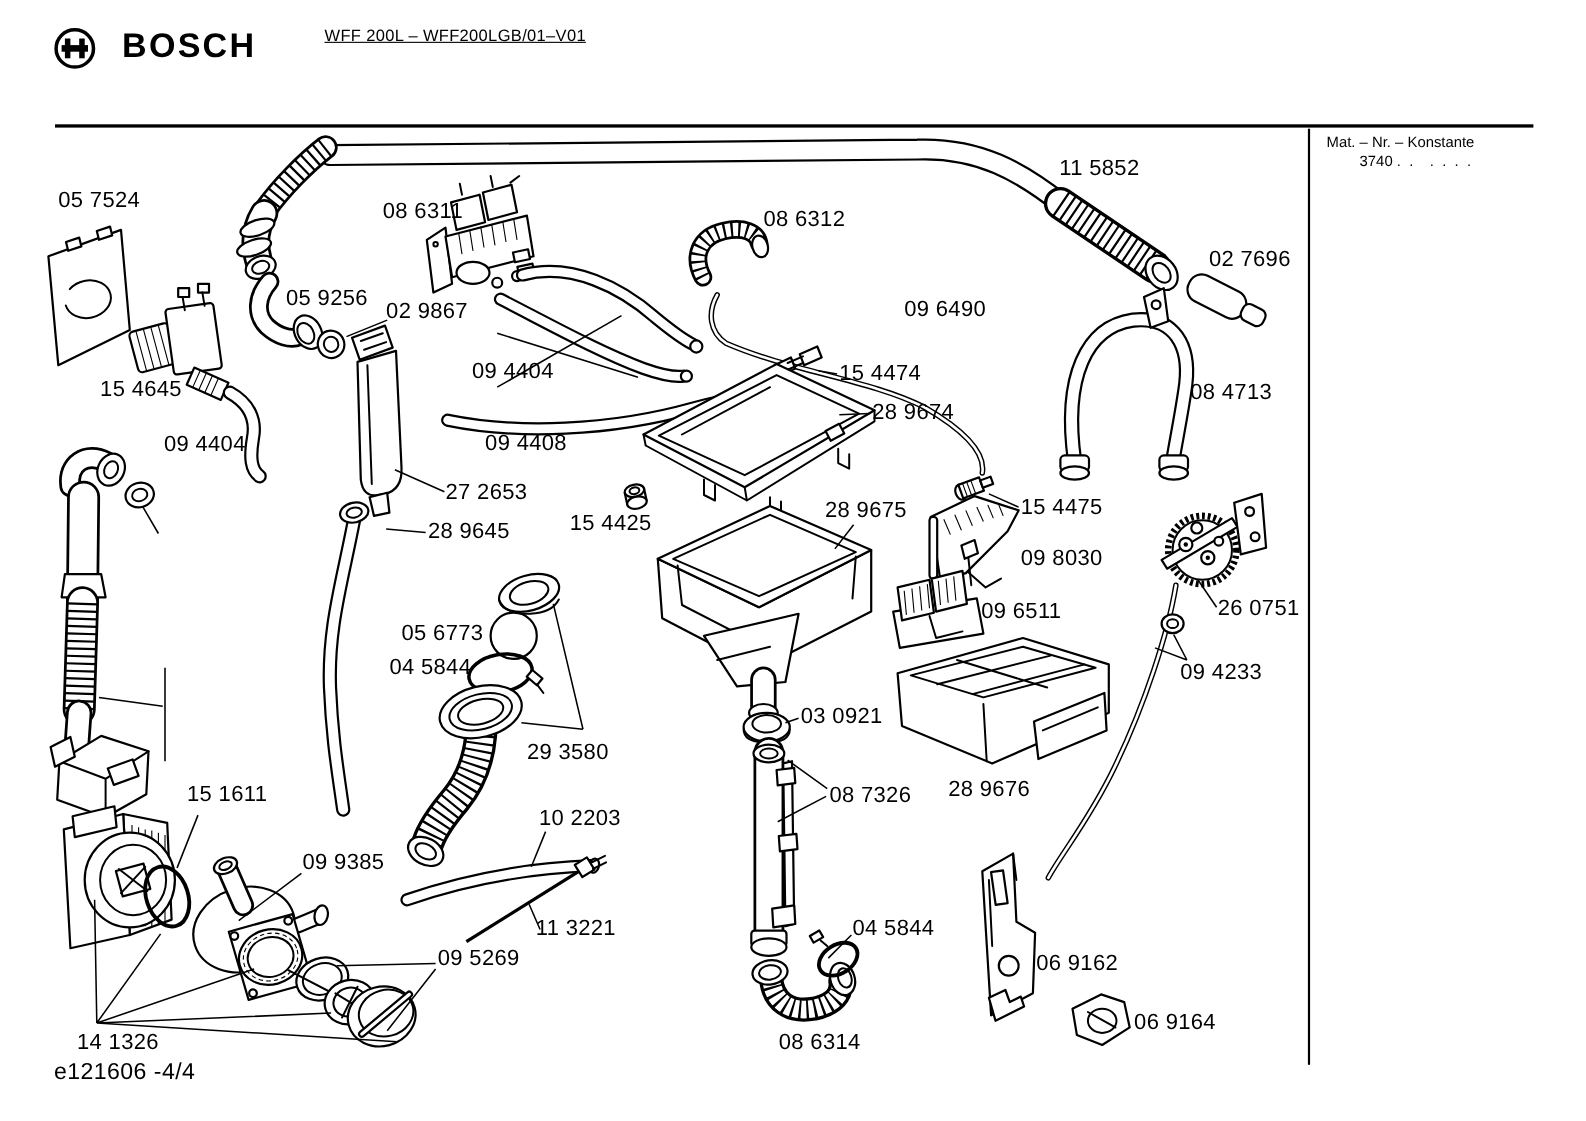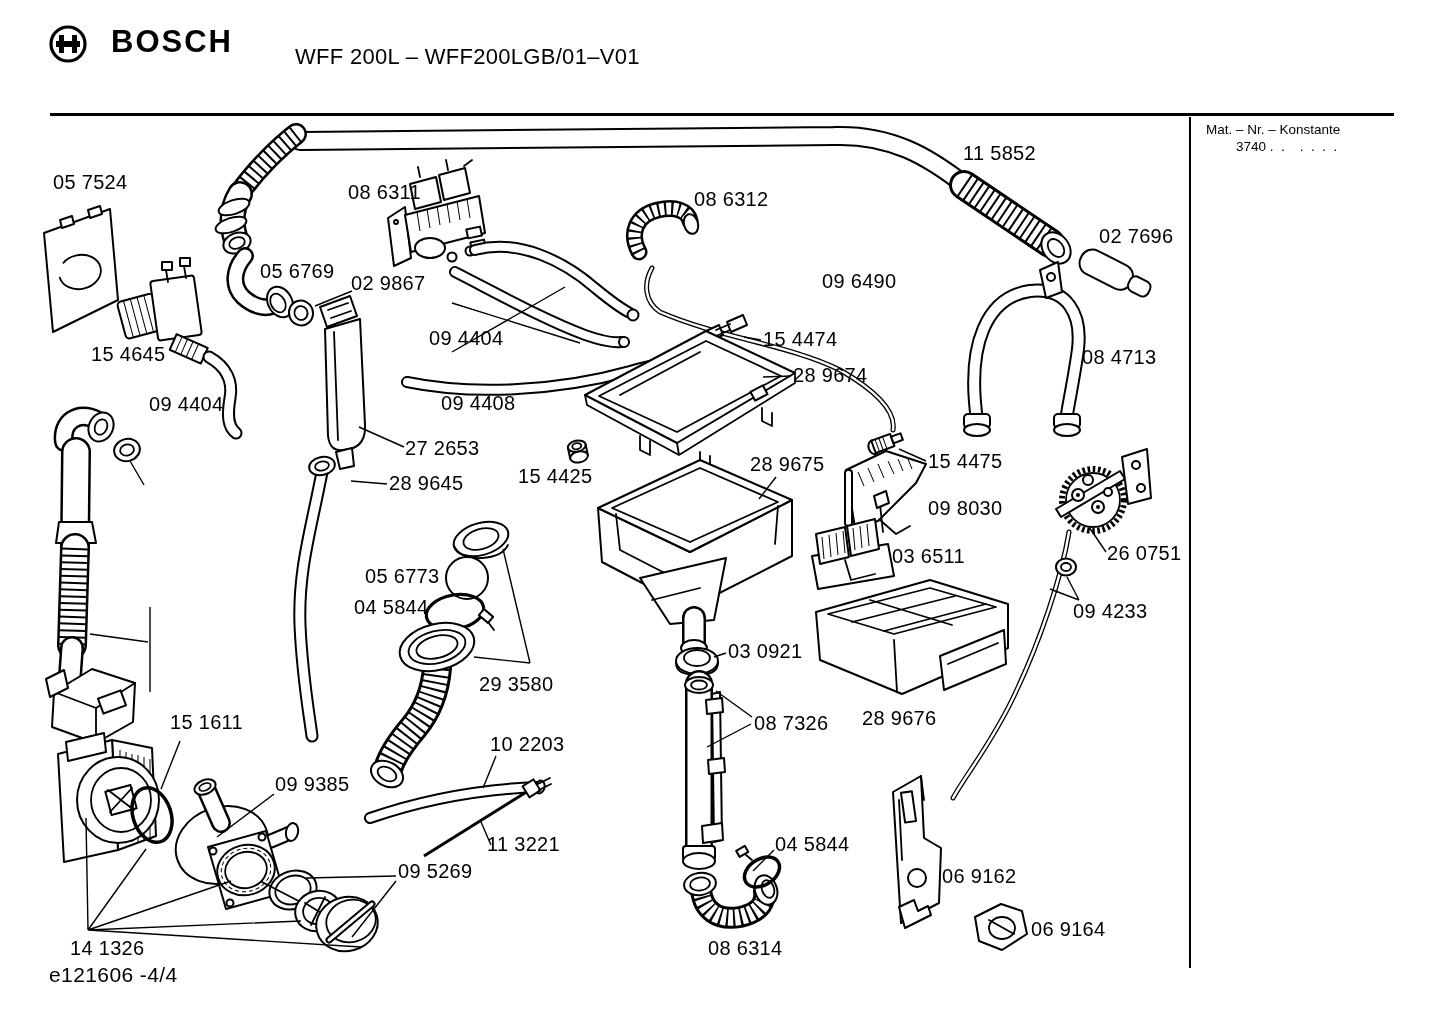--- a/index.html
+++ b/index.html
@@ -1,19 +1,19 @@
 <!DOCTYPE html>
 <html><head>
 <meta charset="utf-8">
 <style>
   html,body{margin:0;padding:0;background:#fff;}
   .page{position:relative;width:1442px;height:1019px;background:#ffffff;overflow:hidden;
         font-family:"Liberation Sans",sans-serif;color:#000;}
   .brand{position:absolute;left:99px;top:24px;font-size:31px;font-weight:bold;letter-spacing:2px;margin-left:12px;}
-  .model{position:absolute;left:295px;top:44px;font-size:22px;letter-spacing:0.3px;}
+  .model{position:absolute;left:295px;top:24px;font-size:15px;letter-spacing:0.3px;text-decoration:underline;}
   .division{position:absolute;left:1222px;top:26px;font-size:20px;line-height:24px;}
   .hrule{position:absolute;left:50px;top:113px;width:1344px;height:3px;background:#000;}
   .vrule{position:absolute;left:1189px;top:117px;width:2.4px;height:851px;background:#000;}
   .infobox{position:absolute;left:1206px;top:121px;font-size:13.5px;line-height:17px;}
   .infobox .val{padding-left:30px;white-space:pre;}
   .plabel{position:absolute;font-size:20px;letter-spacing:0.3px;white-space:pre-line;line-height:21.5px;text-align:right;}
   .footer-ref{position:absolute;left:49px;top:963px;font-size:21px;letter-spacing:0.4px;}
   svg.art{position:absolute;left:0;top:0;}
   .to{fill:none;stroke:#000;stroke-linecap:round;stroke-linejoin:round}
   .ti{fill:none;stroke:#fff;stroke-linecap:round;stroke-linejoin:round}
@@ -465,39 +465,39 @@
       <path class="ldr" d="M396,876 L306,878 M396,881 L352,937"></path>
       <path class="ldr" d="M88,930 L86,818 M88,930 L146,849 M88,930 L231,881 M88,930 L301,921 M88,930 L361,947"></path>
     </g>
   </svg>
 
   <div class="plabel" style="left:53px;top:172px">05 7524</div>
   <div class="plabel" style="left:348px;top:182px">08 6311</div>
   <div class="plabel" style="left:694px;top:189px">08 6312</div>
   <div class="plabel" style="left:963px;top:143px">11 5852</div>
   <div class="plabel" style="left:1099px;top:226px">02 7696</div>
-  <div class="plabel" style="left:260px;top:261px">05 6769</div>
+  <div class="plabel" style="left:260px;top:261px">05 9256</div>
   <div class="plabel" style="left:351px;top:273px">02 9867</div>
   <div class="plabel" style="left:822px;top:271px">09 6490</div>
   <div class="plabel" style="left:91px;top:344px">15 4645</div>
   <div class="plabel" style="left:429px;top:328px">09 4404</div>
   <div class="plabel" style="left:763px;top:329px">15 4474</div>
   <div class="plabel" style="left:793px;top:365px">28 9674</div>
   <div class="plabel" style="left:1082px;top:347px">08 4713</div>
   <div class="plabel" style="left:149px;top:394px">09 4404</div>
   <div class="plabel" style="left:441px;top:393px">09 4408</div>
   <div class="plabel" style="left:405px;top:438px">27 2653</div>
   <div class="plabel" style="left:389px;top:473px">28 9645</div>
   <div class="plabel" style="left:518px;top:466px">15 4425</div>
   <div class="plabel" style="left:750px;top:454px">28 9675</div>
   <div class="plabel" style="left:928px;top:451px">15 4475</div>
   <div class="plabel" style="left:928px;top:498px">09 8030</div>
   <div class="plabel" style="left:365px;top:566px">05 6773</div>
   <div class="plabel" style="left:354px;top:597px">04 5844</div>
-  <div class="plabel" style="left:892px;top:546px">03 6511</div>
+  <div class="plabel" style="left:892px;top:546px">09 6511</div>
   <div class="plabel" style="left:1107px;top:543px">26 0751</div>
   <div class="plabel" style="left:1073px;top:601px">09 4233</div>
   <div class="plabel" style="left:479px;top:674px">29 3580</div>
   <div class="plabel" style="left:728px;top:641px">03 0921</div>
   <div class="plabel" style="left:754px;top:713px">08 7326</div>
   <div class="plabel" style="left:862px;top:708px">28 9676</div>
   <div class="plabel" style="left:170px;top:712px">15 1611</div>
   <div class="plabel" style="left:490px;top:734px">10 2203</div>
   <div class="plabel" style="left:275px;top:774px">09 9385</div>
   <div class="plabel" style="left:487px;top:834px">11 3221</div>

